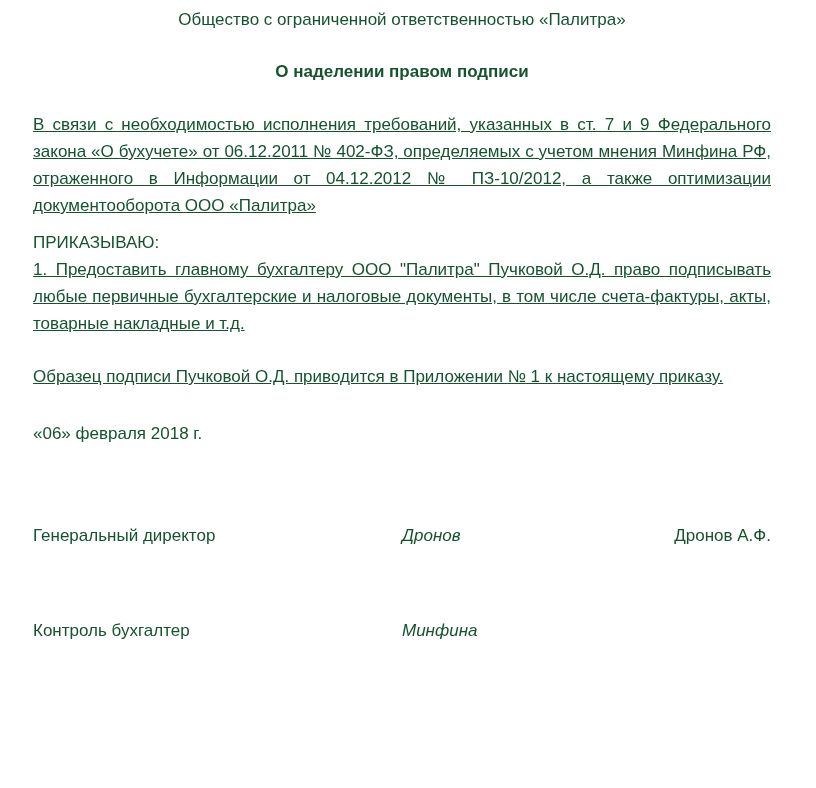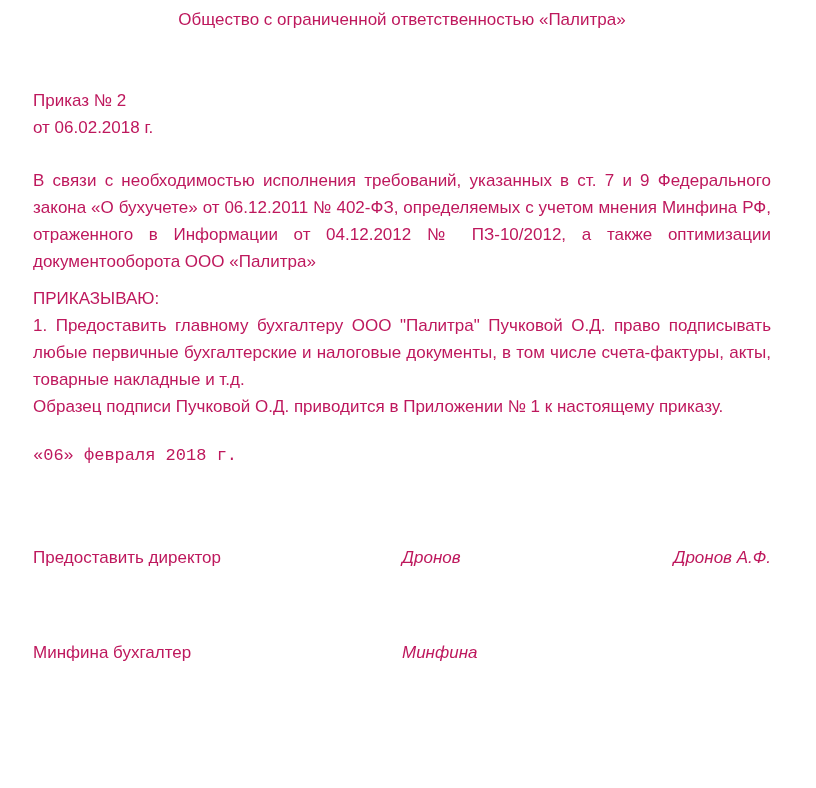--- a/index.html
+++ b/index.html
@@ -1,74 +1,71 @@
 <!DOCTYPE html>
 <html><head>
 <meta charset="utf-8">
 <style>
   * { margin: 0; padding: 0; box-sizing: border-box; }
   html, body { background: #ffffff; }
   .doc {
     width: 816px;
     height: 788px;
     background: #ffffff;
-    color: #be185d;
+    color: #14532d;
     font-family: "Liberation Sans", sans-serif;
     font-size: 17px;
     line-height: 27px;
     padding: 6px 45px 0 33px;
     overflow: hidden;
   }
   .center { text-align: center; }
   .bold { font-weight: bold; }
-  .just { text-align: justify; }
+  .just { text-align: justify; text-decoration: underline; }
   .order-no { margin-top: 54px; }
   .title { margin-top: 25px; }
   .preamble { margin-top: 26px; }
   .directive-heading { margin-top: 10px; }
   .directives { }
-  .appendix { }
-  .footer-date { margin-top: 22px; font-family: Liberation Mono, monospace; }
+  .appendix { margin-top: 26px; }
+  .footer-date { margin-top: 30px; }
   .sig-row { display: flex; align-items: baseline; }
   .sig-row-1 { margin-top: 33px; }
   .sig-row-2 { margin-top: 26px; }
   .sig-role { width: 50%; flex: 0 0 50%; }
   .sig-sign { font-style: italic; margin-top: 42px; }
-  .sig-name { margin-left: auto; text-align: center; font-style: italic; }
+  .sig-name { margin-left: auto; text-align: center; }
 </style>
 </head>
 <body>
 
 <div class="doc">
 
   <div class="center">Общество с ограниченной ответственностью «Палитра»</div>
 
 
-  <div class="order-no">
-    <div>Приказ № 2</div>
-    <div>от 06.02.2018 г.</div>
-  </div>
 
+  <div class="title center bold">О наделении правом подписи</div>
 
   <div class="preamble just">В связи с необходимостью исполнения требований, указанных в ст. 7 и 9 Федерального закона «О бухучете» от 06.12.2011 № 402-ФЗ, определяемых с учетом мнения Минфина РФ, отраженного в Информации от 04.12.2012 № ПЗ-10/2012, а также оптимизации документооборота  ООО «Палитра»</div>
 
   <div class="directive-heading">ПРИКАЗЫВАЮ:</div>
 
   <div class="directives">
     <div class="just">1. Предоставить главному бухгалтеру ООО "Палитра" Пучковой О.Д. право подписывать любые первичные бухгалтерские и налоговые документы, в том числе счета-фактуры, акты, товарные накладные и т.д.</div>
   </div>
 
   <div class="appendix just">Образец подписи Пучковой О.Д. приводится в Приложении № 1 к настоящему приказу.</div>
 
   <div class="footer-date">«06» февраля 2018 г.</div>
 
   <div class="sig-row sig-row-1">
-    <span class="sig-role">Предоставить директор</span>
+    <span class="sig-role">Генеральный директор</span>
     <span class="sig-sign">Дронов</span>
     <span class="sig-name">Дронов А.Ф.</span>
   </div>
 
   <div class="sig-row sig-row-2">
-    <span class="sig-role">Минфина бухгалтер</span>
+    <span class="sig-role">Контроль бухгалтер</span>
     <span class="sig-sign">Минфина</span>
   </div>
 
 </div>
 
 </body></html>

